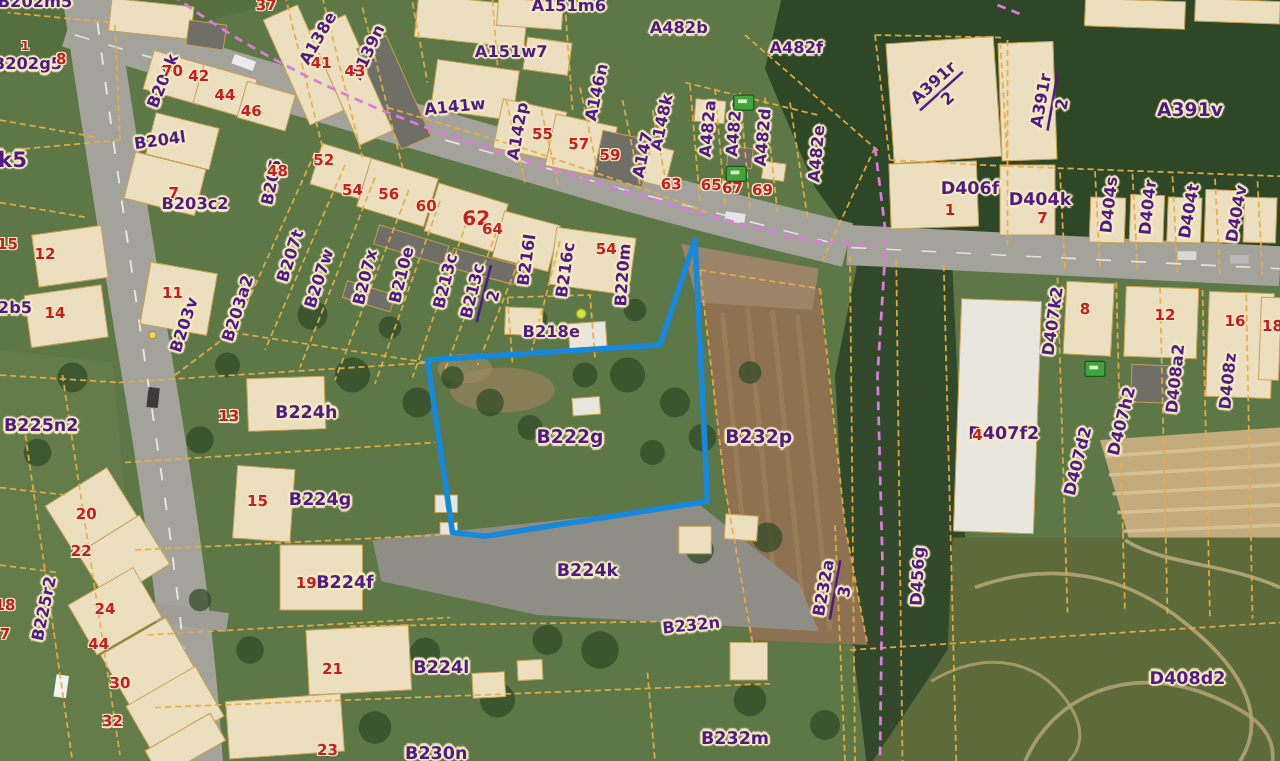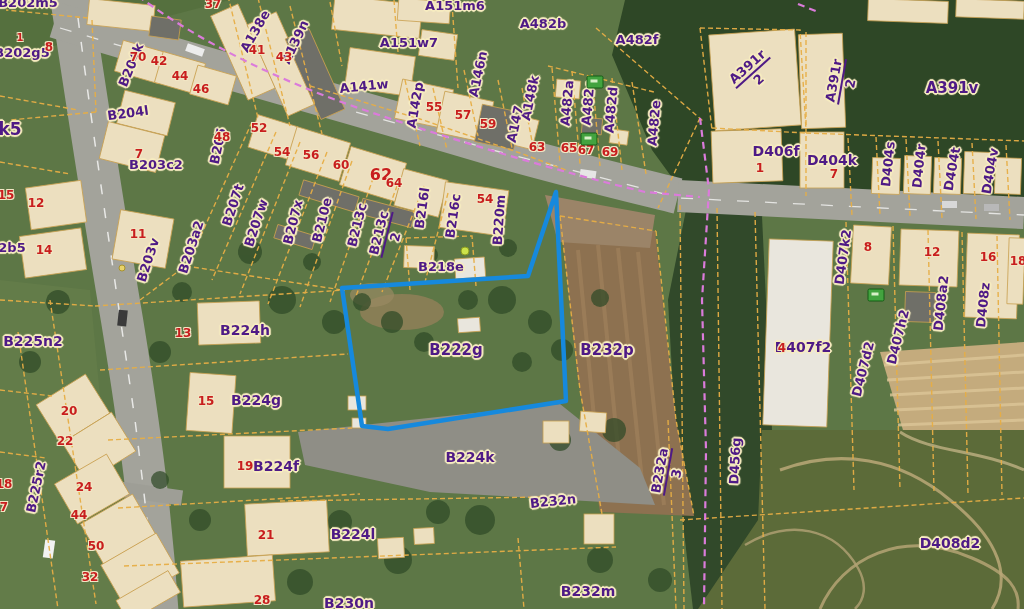--- a/index.html
+++ b/index.html
@@ -395,24 +395,24 @@
       <span class="lbl num" style="left: 138px; top: 234px; font-size: 12px; transform: translate(-50%, -50%) rotate(0deg);">11</span>
       <span class="lbl num" style="left: 36px; top: 203px; font-size: 12px; transform: translate(-50%, -50%) rotate(0deg);">12</span>
       <span class="lbl num" style="left: 183px; top: 333px; font-size: 12px; transform: translate(-50%, -50%) rotate(0deg);">13</span>
       <span class="lbl num" style="left: 44px; top: 250px; font-size: 12px; transform: translate(-50%, -50%) rotate(0deg);">14</span>
       <span class="lbl num" style="left: 6px; top: 195px; font-size: 12px; transform: translate(-50%, -50%) rotate(0deg);">15</span>
       <span class="lbl num" style="left: 206px; top: 401px; font-size: 12px; transform: translate(-50%, -50%) rotate(0deg);">15</span>
       <span class="lbl num" style="left: 245px; top: 466px; font-size: 12px; transform: translate(-50%, -50%) rotate(0deg);">19</span>
       <span class="lbl num" style="left: 69px; top: 411px; font-size: 12px; transform: translate(-50%, -50%) rotate(0deg);">20</span>
       <span class="lbl num" style="left: 266px; top: 535px; font-size: 12px; transform: translate(-50%, -50%) rotate(0deg);">21</span>
       <span class="lbl num" style="left: 65px; top: 441px; font-size: 12px; transform: translate(-50%, -50%) rotate(0deg);">22</span>
-      <span class="lbl num" style="left: 262px; top: 600px; font-size: 12px; transform: translate(-50%, -50%) rotate(0deg);">28</span>
+      <span class="lbl num" style="left: 262px; top: 600px; font-size: 12px; transform: translate(-50%, -50%) rotate(0deg);">23</span>
       <span class="lbl num" style="left: 84px; top: 487px; font-size: 12px; transform: translate(-50%, -50%) rotate(0deg);">24</span>
       <span class="lbl num" style="left: 79px; top: 515px; font-size: 12px; transform: translate(-50%, -50%) rotate(0deg);">44</span>
-      <span class="lbl num" style="left: 96px; top: 546px; font-size: 12px; transform: translate(-50%, -50%) rotate(0deg);">50</span>
+      <span class="lbl num" style="left: 96px; top: 546px; font-size: 12px; transform: translate(-50%, -50%) rotate(0deg);">30</span>
       <span class="lbl num" style="left: 90px; top: 577px; font-size: 12px; transform: translate(-50%, -50%) rotate(0deg);">32</span>
       <span class="lbl num" style="left: 4px; top: 484px; font-size: 12px; transform: translate(-50%, -50%) rotate(0deg);">18</span>
       <span class="lbl num" style="left: 4px; top: 507px; font-size: 12px; transform: translate(-50%, -50%) rotate(0deg);">7</span>
       <span class="lbl num" style="left: 760px; top: 168px; font-size: 12px; transform: translate(-50%, -50%) rotate(0deg);">1</span>
       <span class="lbl num" style="left: 834px; top: 174px; font-size: 12px; transform: translate(-50%, -50%) rotate(0deg);">7</span>
       <span class="lbl num" style="left: 868px; top: 247px; font-size: 12px; transform: translate(-50%, -50%) rotate(0deg);">8</span>
       <span class="lbl num" style="left: 932px; top: 252px; font-size: 12px; transform: translate(-50%, -50%) rotate(0deg);">12</span>
       <span class="lbl num" style="left: 988px; top: 257px; font-size: 12px; transform: translate(-50%, -50%) rotate(0deg);">16</span>
       <span class="lbl num" style="left: 1018px; top: 261px; font-size: 12px; transform: translate(-50%, -50%) rotate(0deg);">18</span>
       <span class="lbl num" style="left: 782px; top: 348px; font-size: 12px; transform: translate(-50%, -50%) rotate(0deg);">4</span>

